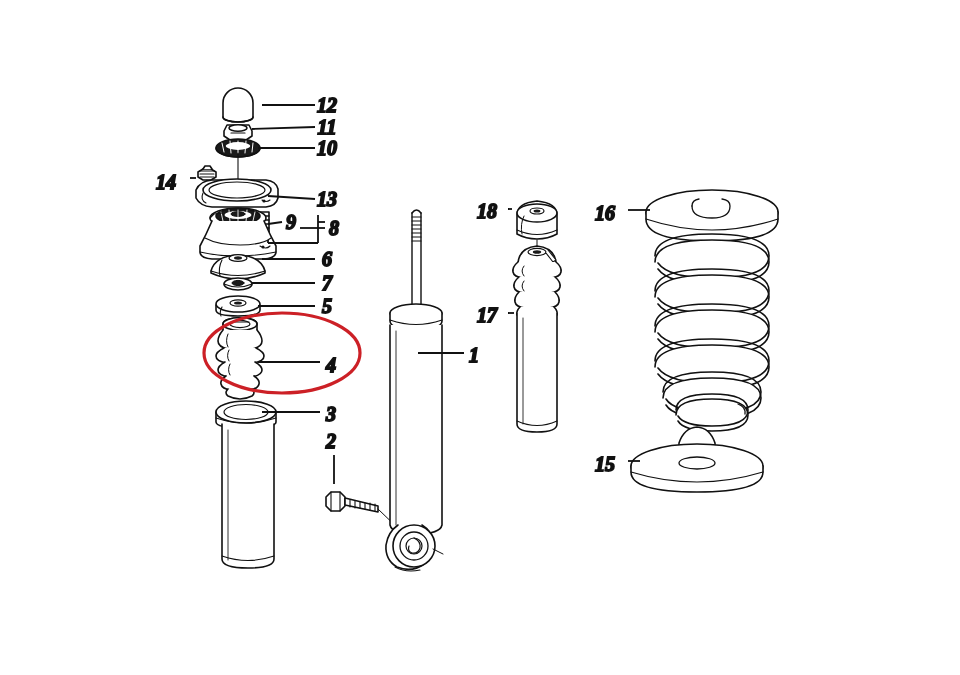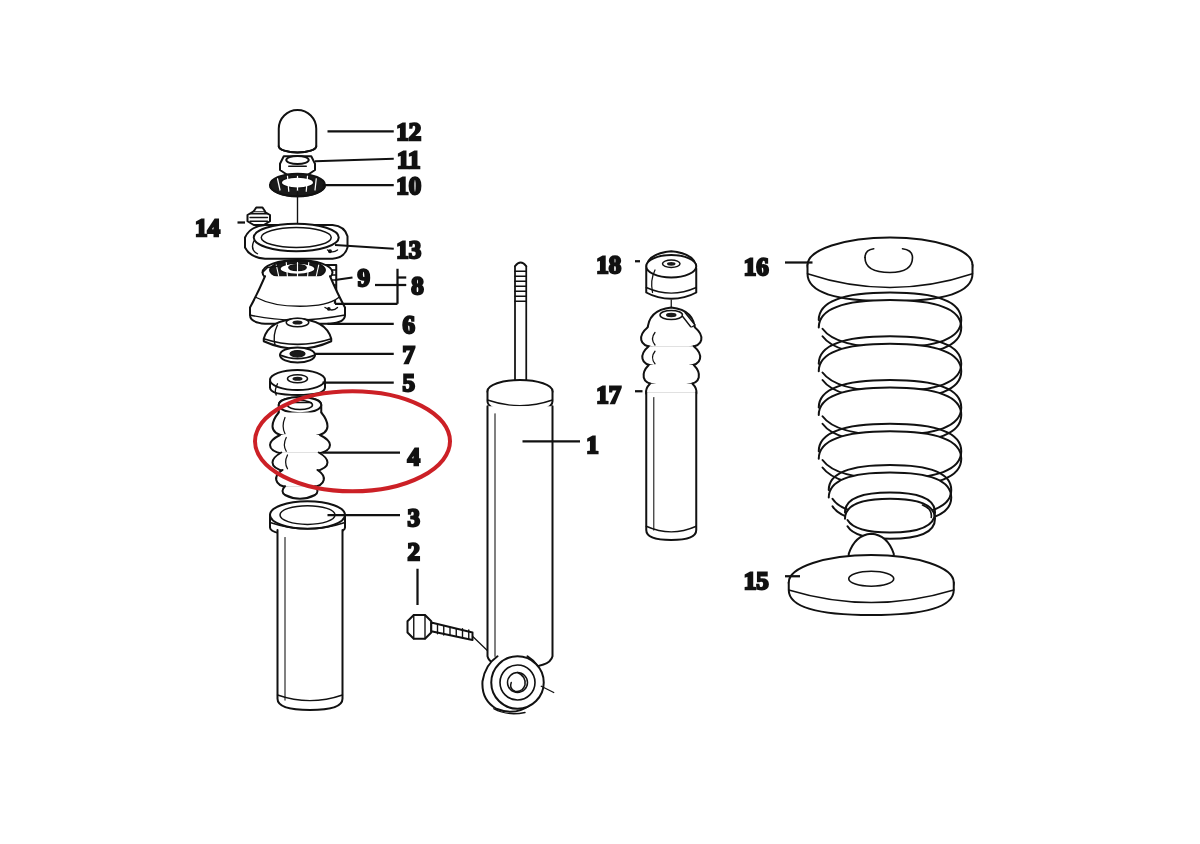--- a/index.html
+++ b/index.html
@@ -6,21 +6,21 @@
   html,body{margin:0;padding:0;background:#ffffff;}
   body{width:960px;height:675px;overflow:hidden;
        font-family:"Liberation Serif", serif;}
   #diagram-root{position:relative;width:960px;height:675px;background:#fff;}
   svg{display:block;}
   .lbl{font-family:"Liberation Serif", serif;font-weight:bold;font-size:20px;fill:#111;}
 </style>
 </head>
 <body>
 
-<div id="diagram-root" style="background: rgb(255, 255, 255);">
+<div id="diagram-root" style="background: rgb(255, 255, 255); font-style: italic;">
 <svg width="960" height="675" viewBox="0 0 960 675" xmlns="http://www.w3.org/2000/svg">
 
   <rect x="0" y="0" width="960" height="675" fill="#ffffff"></rect>
 
   <g fill="none" stroke="#111" stroke-width="1.6" stroke-linejoin="round" stroke-linecap="round">
 
   <g>
     <path d="M223 117 L223 103 A15 15 0 0 1 253 103 L253 117 A15 5 0 0 1 223 117 Z" fill="#fff"></path>
     <path d="M223 117 A15 5 0 0 0 253 117" fill="none"></path>
   </g>

